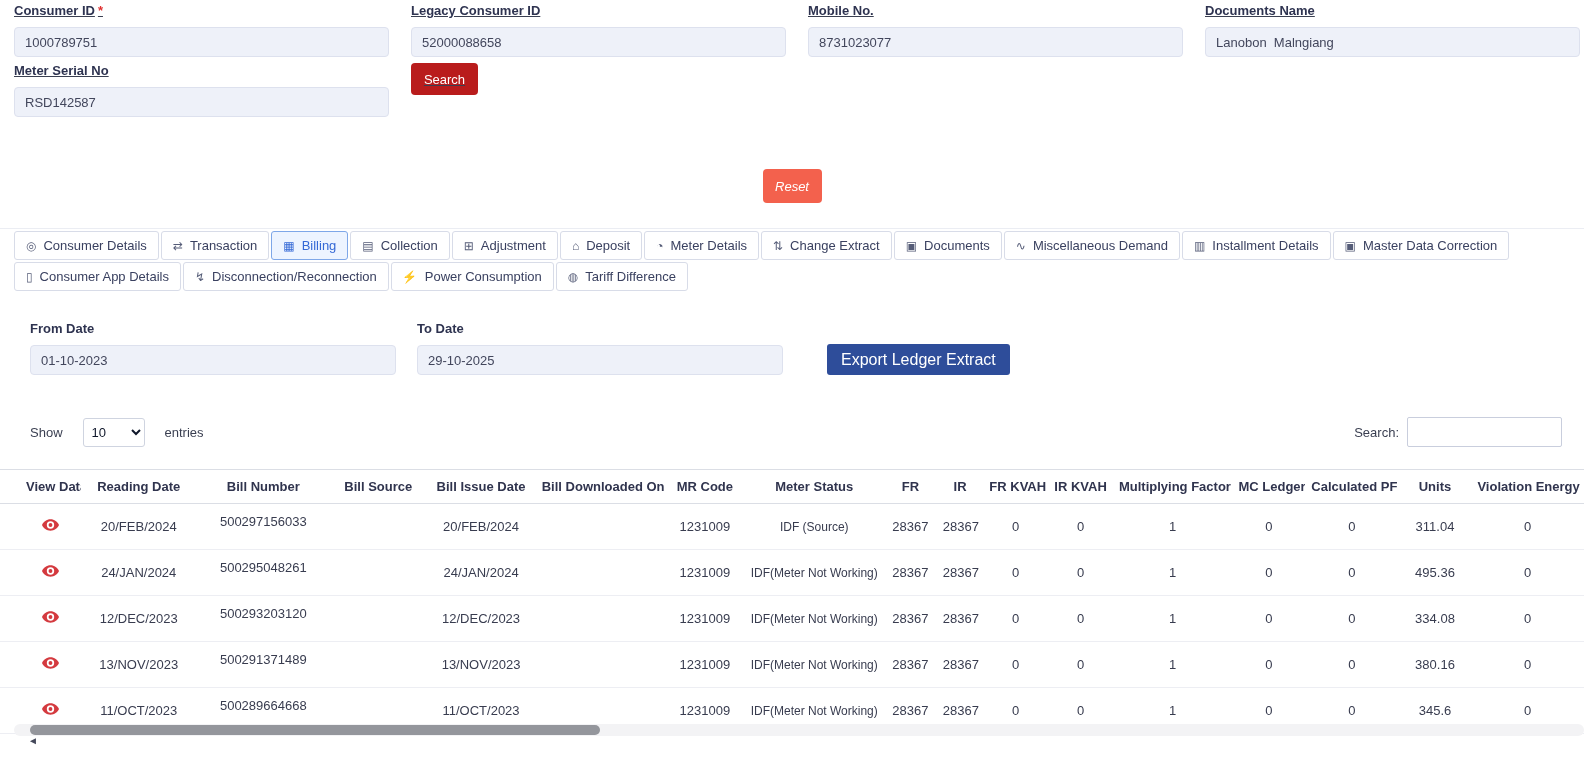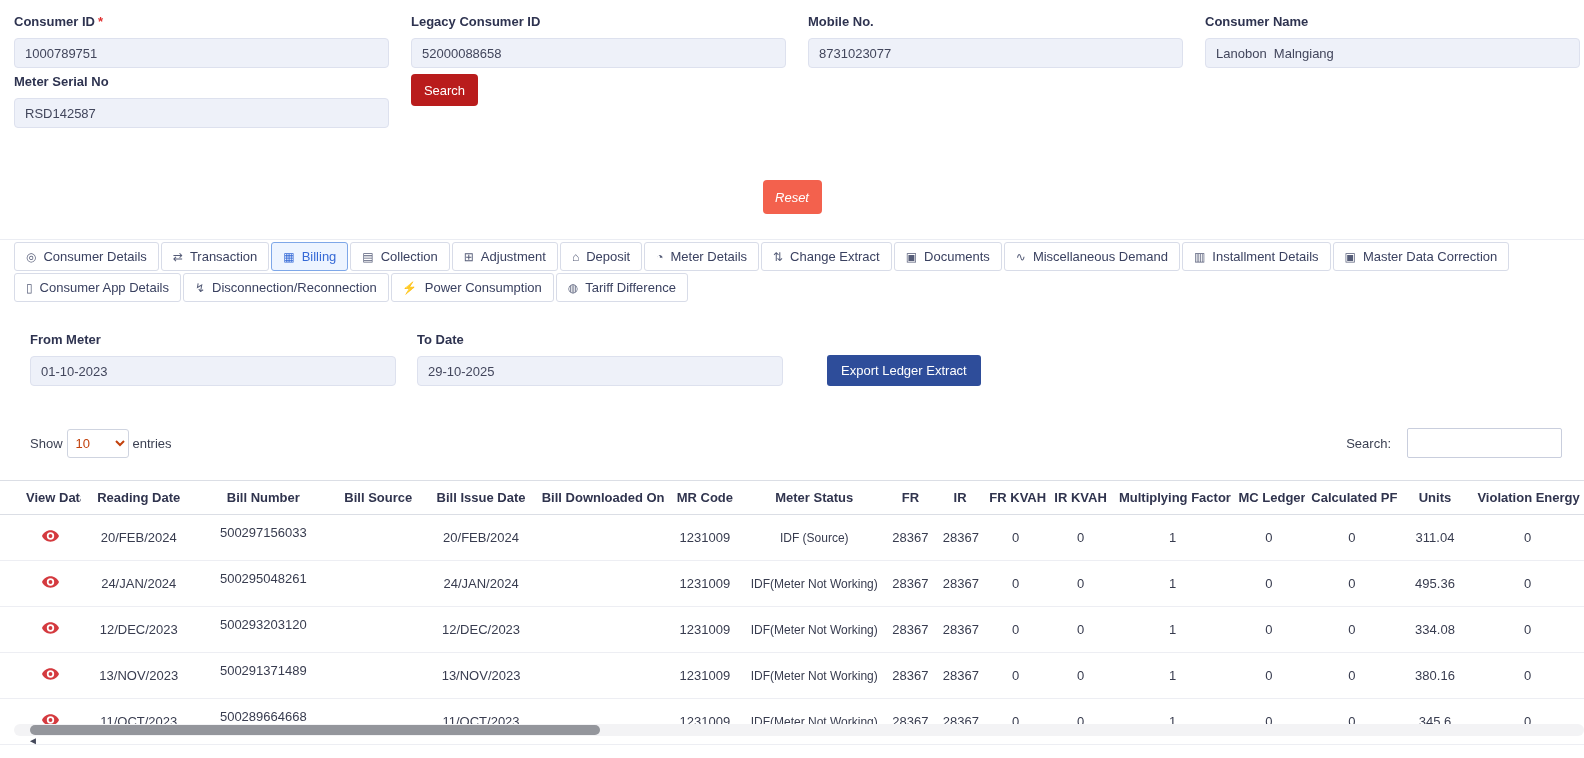--- a/index.html
+++ b/index.html
@@ -1,21 +1,21 @@
 <!DOCTYPE html>
 <html><head>
 <meta charset="utf-8">
 <style>
   * { margin:0; padding:0; box-sizing:border-box; }
   html,body { background:#fff; }
   body { font-family:"Liberation Sans", sans-serif; color:#3a3f51; }
   .page { position:relative; width:1584px; height:758px; overflow:hidden; background:#fff; }
 
   
-  .top-form { padding:14px 0 0 14px; }
+  .top-form { padding:3px 0 0 14px;text-decoration:underline; }
   .form-grid { display:grid; grid-template-columns:repeat(4,375px); column-gap:22px; }
   .field-label { font-size:13px; font-weight:600; color:#2e3350; margin-bottom:9px; white-space:nowrap; }
   .req { color:#e03131; margin-left:3px; }
   .text-input {
     width:100%; height:30px; background:#eef1f9; border:1px solid #dde1ee;
     border-radius:4px; padding:0 10px; font-size:13px; color:#42465c;
     font-family:"Liberation Sans", sans-serif; outline:none;
   }
   .row2 { display:flex; margin-top:6px; }
   .row2 .fieldblock { width:375px; margin-right:22px; }
@@ -40,31 +40,31 @@
   .tab .tab-icon { font-size:12px; color:#565d78; line-height:1; }
   .tab.active { background:#edf4ff; border-color:#7ea7e8; color:#3569d6; }
   .tab.active .tab-icon { color:#3569d6; }
 
   
   .panel { padding:28px 0 0 30px; }
   .date-row { display:flex; align-items:flex-end; }
   .date-block { width:366px; margin-right:21px; }
   .btn-export {
     height:31px; padding:0 14px; margin-left:23px; background:#2e4d9a; color:#fff;
-    border:none; border-radius:3px; font-size:13px; cursor:pointer;
+    border:none; border-radius:3px; font-size:16px; cursor:pointer;
     font-family:"Liberation Sans", sans-serif;
   }
   .controls-row { display:flex; align-items:center; margin-top:42px; padding-right:22px; }
-  .show-group { display:flex; align-items:center; gap:4px; font-size:13px; color:#3a3f51; }
+  .show-group { display:flex; align-items:center; gap:20px; font-size:13px; color:#3a3f51; }
   .page-size {
     width:62px; height:29px; border:1px solid #cfd4e0; border-radius:3px;
-    font-size:13px; color:#c2410c; background:#fff; padding:0 4px;
+    font-size:13px; color:#0f172a; background:#fff; padding:0 4px;
     font-family:"Liberation Sans", sans-serif;
   }
-  .search-group { margin-left:auto; display:flex; align-items:center; gap:16px; font-size:13px; }
+  .search-group { margin-left:auto; display:flex; align-items:center; gap:8px; font-size:13px; }
   .dt-search-input {
     width:155px; height:30px; border:1px solid #c9cedd; border-radius:2px;
     background:#fff; padding:0 8px; font-size:13px; font-family:"Liberation Sans", sans-serif; outline:none;
   }
 
   
   .table-wrap { margin-top:22px; width:1584px; overflow:hidden; }
   table.billing-table { border-collapse:collapse; table-layout:fixed; width:1584px; }
   .billing-table th {
     padding:9px 6px; border-top:1px solid #dbdee5; border-bottom:1px solid #dbdee5;
@@ -116,21 +116,21 @@
       </div>
       <div class="fieldblock">
         <div class="field-label">Legacy Consumer ID</div>
         <input class="text-input" type="text" value="52000088658" style="">
       </div>
       <div class="fieldblock">
         <div class="field-label">Mobile No.</div>
         <input class="text-input" type="text" value="8731023077" style="">
       </div>
       <div class="fieldblock">
-        <div class="field-label">Consumer Name</div>
+        <div class="field-label">Documents Name</div>
         <input class="text-input" type="text" value="Lanobon  Malngiang" style="">
       </div>
     </div>
     <div class="row2">
       <div class="fieldblock">
         <div class="field-label">Meter Serial No</div>
         <input class="text-input" type="text" value="RSD142587" style="">
       </div>
       <button class="btn-search">Search</button>
     </div>
@@ -207,21 +207,21 @@
         <div class="tab">
           <span class="tab-icon">◍</span>
           <span>Tariff Difference</span>
         </div>
       </div>
   </div>
 
   <div class="panel">
     <div class="date-row">
       <div class="date-block">
-        <div class="field-label">From Meter</div>
+        <div class="field-label">From Date</div>
         <input class="text-input" type="text" value="01-10-2023" style="">
       </div>
       <div class="date-block">
         <div class="field-label">To Date</div>
         <input class="text-input" type="text" value="29-10-2025" style="">
       </div>
       <button class="btn-export">Export Ledger Extract</button>
     </div>
 
     <div class="controls-row">

